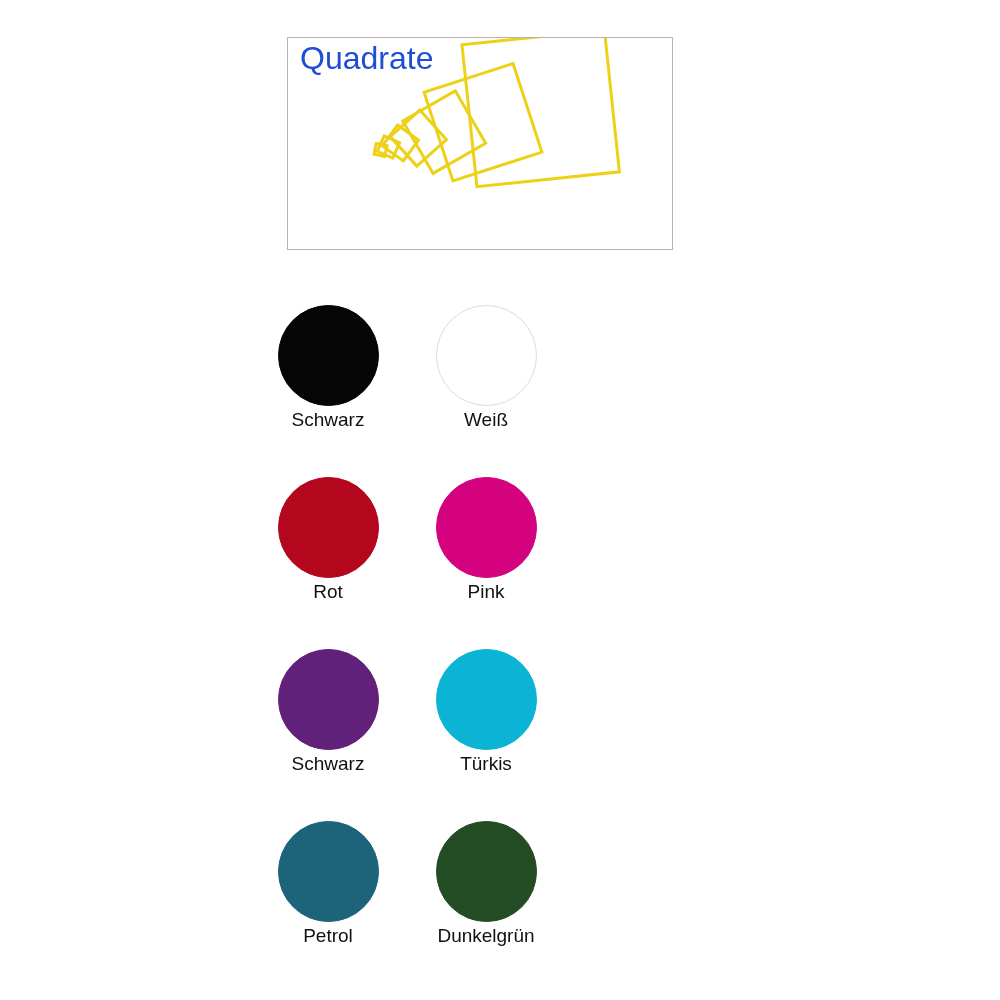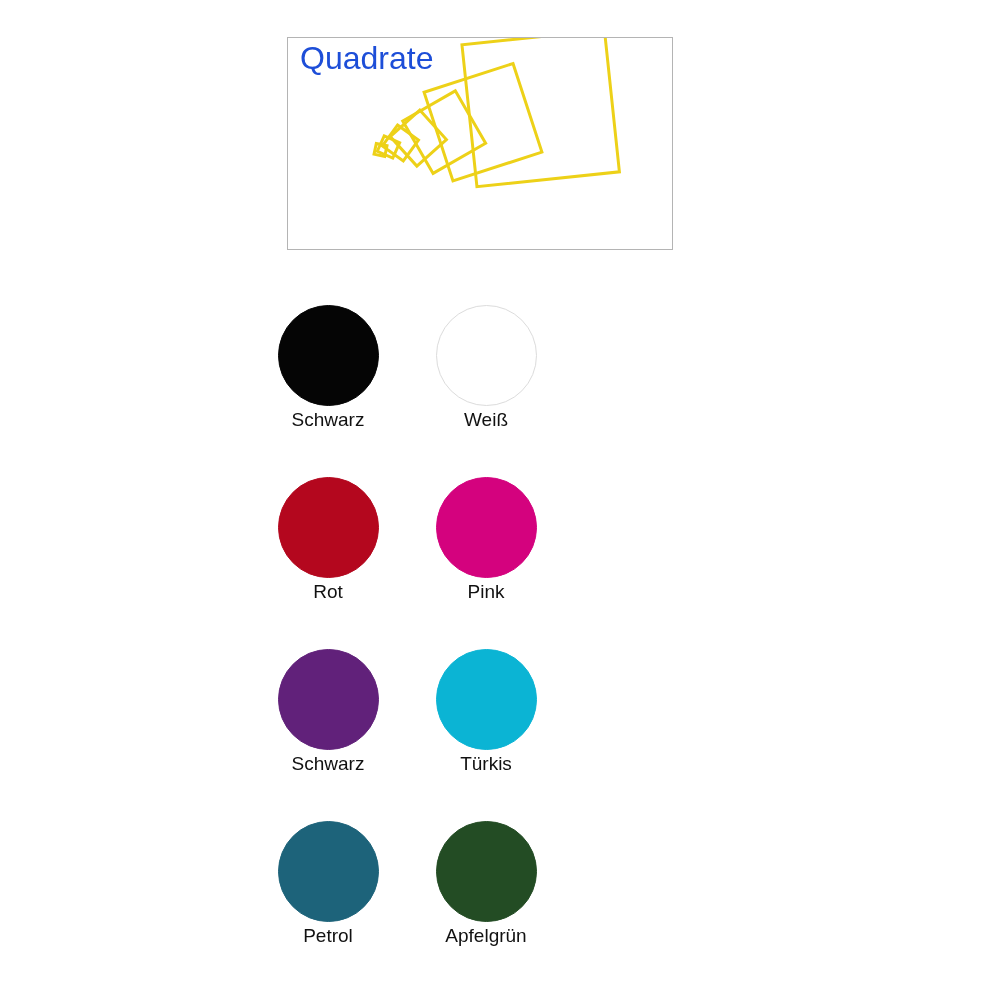--- a/index.html
+++ b/index.html
@@ -132,16 +132,16 @@
         <div class="swatch-label">Türkis</div>
       </div>
     </div>
     <div class="palette-row">
       <div class="swatch-cell">
         <div class="swatch-dot" style="background: rgb(29, 99, 122); border: 1px solid rgb(29, 99, 122);"></div>
         <div class="swatch-label">Petrol</div>
       </div>
       <div class="swatch-cell">
         <div class="swatch-dot" style="background: rgb(35, 76, 36); border: 1px solid rgb(35, 76, 36);"></div>
-        <div class="swatch-label">Apfelgrün</div>
+        <div class="swatch-label">Dunkelgrün</div>
       </div>
     </div>
   </div>
 
 </body></html>

